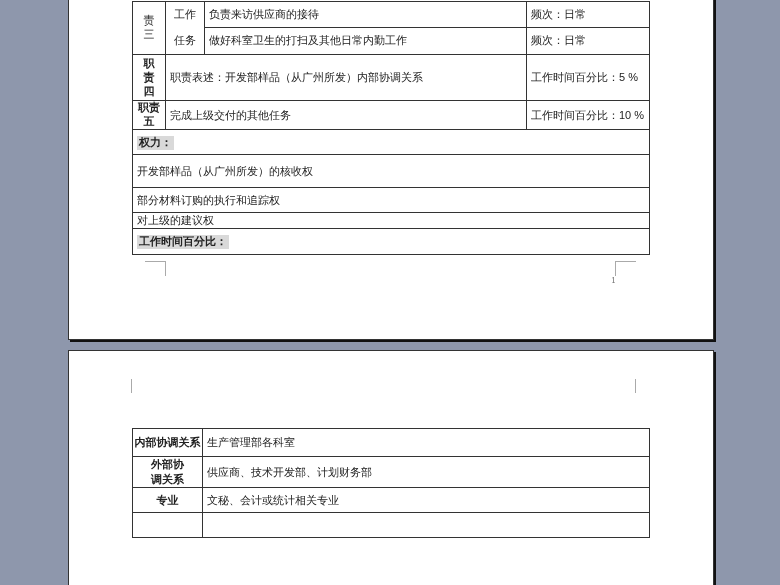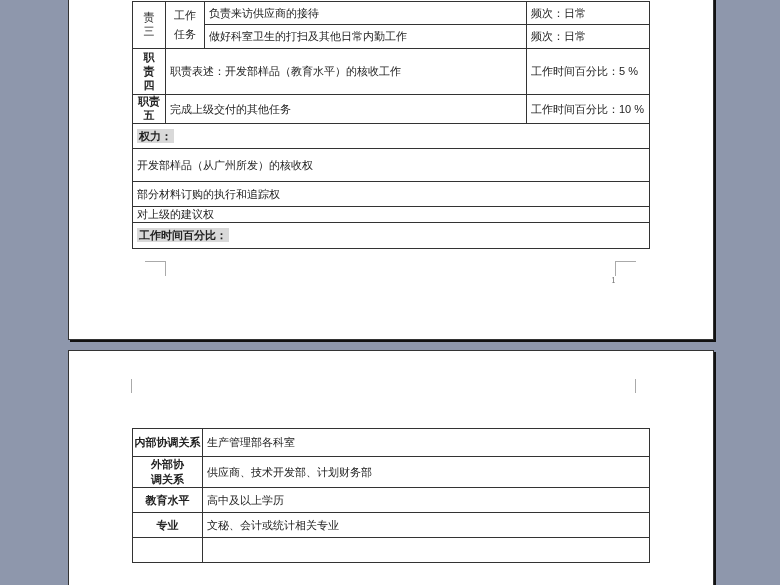--- a/index.html
+++ b/index.html
@@ -19,21 +19,21 @@
   table.doc {
     position:absolute; border-collapse:collapse; table-layout:fixed;
     left:63px; width:517px; font-size:11px;
   }
   table.doc td {
     border:1px solid #333; padding:0 4px; vertical-align:middle;
   }
   .p1 { top:10px; }
   .p2 { top:77px; }
   .center { text-align:center; }
-  .hdr { font-family:Liberation Serif, serif; font-weight:bold; font-size:11px; }
+  .hdr { font-family:Liberation Mono, monospace; font-weight:bold; font-size:11px; }
   .shade { background:#d9d9d9; padding:1px 2px; }
   .label-bold { font-family:"DejaVu Sans","Liberation Sans",sans-serif; font-weight:bold; text-align:center; font-size:11px; }
   .sans { font-family:Liberation Sans, sans-serif; }
   .corner { position:absolute; width:20px; height:14px; border-color:#aaa; border-style:solid; border-width:0; }
   .pagenum { position:absolute; font-size:8px; color:#777; }
 </style>
 </head>
 <body>
 
 <div class="page page1">
@@ -41,33 +41,33 @@
     <colgroup>
         <col style="width:33px">
         <col style="width:39px">
         <col style="width:322px">
         <col style="width:123px">
       </colgroup>
     <tbody>
         <tr style="height:23px">
       <td rowspan="2" class="center" style="white-space:pre-line;line-height:14px;">责
 三</td>
-      <td rowspan="2" class="center" style="line-height:19px;">工作任务</td>
+      <td rowspan="2" class="center" style="line-height:26px;">工作任务</td>
       <td>负责来访供应商的接待</td>
       <td class="sans">频次：日常</td>
     </tr>
     <tr style="height:24px">
       <td>做好科室卫生的打扫及其他日常内勤工作</td>
       <td class="sans">频次：日常</td>
     </tr>
     <tr style="height:46px">
       <td class="center" style="white-space:pre-line;line-height:14px;font-weight:bold;">职
 责
 四</td>
-      <td colspan="2">职责表述：开发部样品（教育水平）的核收工作</td>
+      <td colspan="2">职责表述：开发部样品（从广州所发）内部协调关系</td>
       <td class="sans">工作时间百分比：5 %</td>
     </tr>
     <tr style="height:29px">
       <td class="center" style="white-space:pre-line;line-height:14px;font-weight:bold;">职责
 五</td>
       <td colspan="2">完成上级交付的其他任务</td>
       <td class="sans">工作时间百分比：10 %</td>
     </tr>
     <tr style="height:25px">
       <td colspan="4" class="hdr"><span class="shade">权力：</span></td>
@@ -104,24 +104,20 @@
     <tbody>
         <tr style="height:28px">
       <td class="label-bold" style="padding:0 1px;">内部协调关系</td>
       <td>生产管理部各科室</td>
     </tr>
     <tr style="height:26px">
       <td class="label-bold" style="padding:0 16px;">外部协调关系</td>
       <td>供应商、技术开发部、计划财务部</td>
     </tr>
     <tr style="height:25px">
-      <td class="label-bold">教育水平</td>
-      <td>高中及以上学历</td>
-    </tr>
-    <tr style="height:25px">
       <td class="label-bold">专业</td>
       <td>文秘、会计或统计相关专业</td>
     </tr>
     <tr style="height:25px">
       <td></td>
       <td></td>
     </tr>
   </tbody>
     </table>
 </div>

